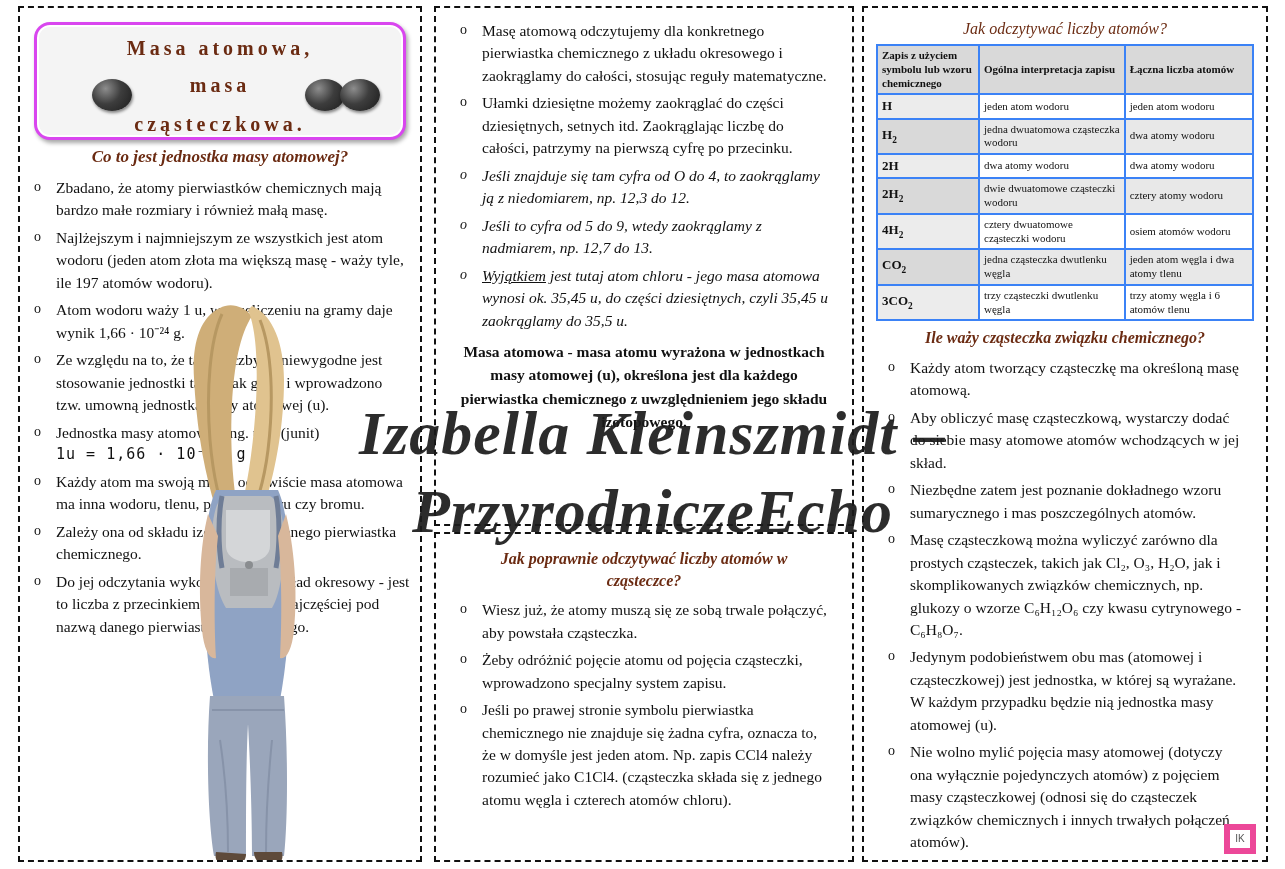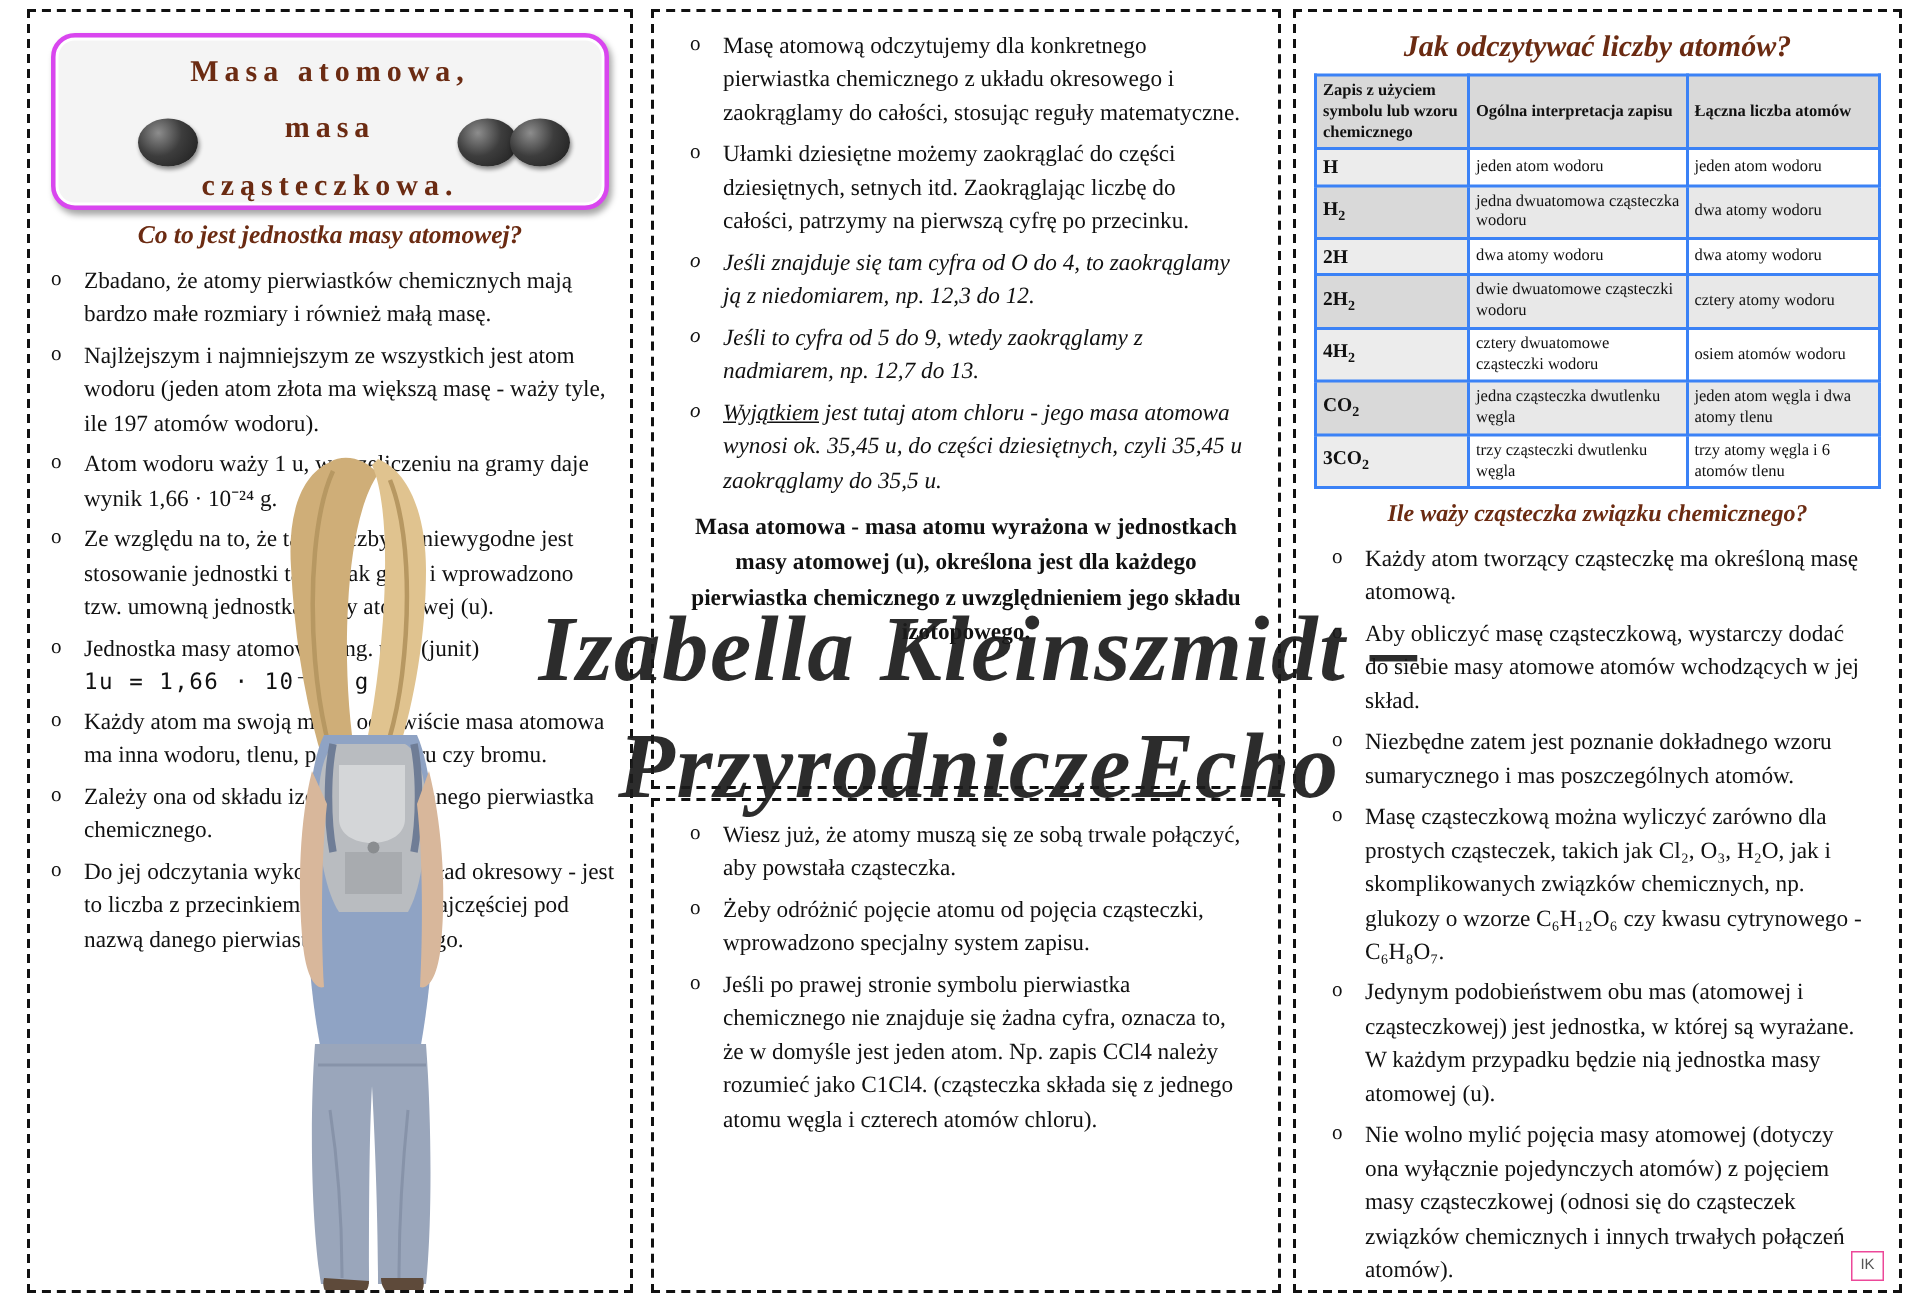--- a/index.html
+++ b/index.html
@@ -118,22 +118,22 @@
     text-align: center;
     font-size: 15.5px;
     line-height: 1.5;
     margin: 8px 14px 6px 14px;
   }
 
   
   .tbl-title {
     text-align: center;
     font-style: italic;
-    font-weight: bold;
-    font-size: 20px;
+    font-weight: normal;
+    font-size: 16px;
     color: #6b2b12;
     margin: 4px 0 6px 0;
   }
   table.atoms {
     border-collapse: collapse;
     width: 378px;
     margin: 0 auto;
     font-size: 11px;
     font-family: "Liberation Serif", serif;
   }
@@ -187,21 +187,21 @@
     opacity: .92;
     letter-spacing: 1px;
     pointer-events: none;
   }
   .badge {
     position: absolute;
     right: 10px;
     bottom: 6px;
     width: 20px;
     height: 18px;
-    border: 1px solid #ec4899;
+    border: 6px solid #ec4899;
     color: #555;
     font-size: 10px;
     line-height: 18px;
     text-align: center;
     font-family: "Liberation Sans", sans-serif;
   }
   sub { font-size: .72em; }
 </style>
 </head>
 <body>
@@ -245,20 +245,21 @@
         <li class="it">
           <span class="u">Wyjątkiem</span><span> jest tutaj atom chloru - jego masa atomowa wynosi ok. 35,45 u, do części dziesiętnych, czyli 35,45 u zaokrąglamy do 35,5 u.</span>
         </li>
       </ul>
       <div class="defblock">Masa atomowa - masa atomu wyrażona w jednostkach masy atomowej (u), określona jest dla każdego pierwiastka chemicznego z uwzględnieniem jego składu izotopowego.</div>
     </div>
   </div>
 
   <div class="col col-mid-bot">
     <div class="inner">
+      <div class="heading small">Jak poprawnie odczytywać liczby atomów w cząsteczce?</div>
       <ul class="bul">
         <li>Wiesz już, że atomy muszą się ze sobą trwale połączyć, aby powstała cząsteczka.</li>
         <li> Żeby odróżnić pojęcie atomu od pojęcia cząsteczki, wprowadzono specjalny system zapisu.</li>
         <li>Jeśli po prawej stronie symbolu pierwiastka chemicznego nie znajduje się żadna cyfra, oznacza to, że w domyśle jest jeden atom. Np. zapis CCl4 należy rozumieć jako C1Cl4. (cząsteczka składa się z jednego atomu węgla i czterech atomów chloru).</li>
       </ul>
     </div>
   </div>
 
   <div class="col col-right">
     <div class="inner">

